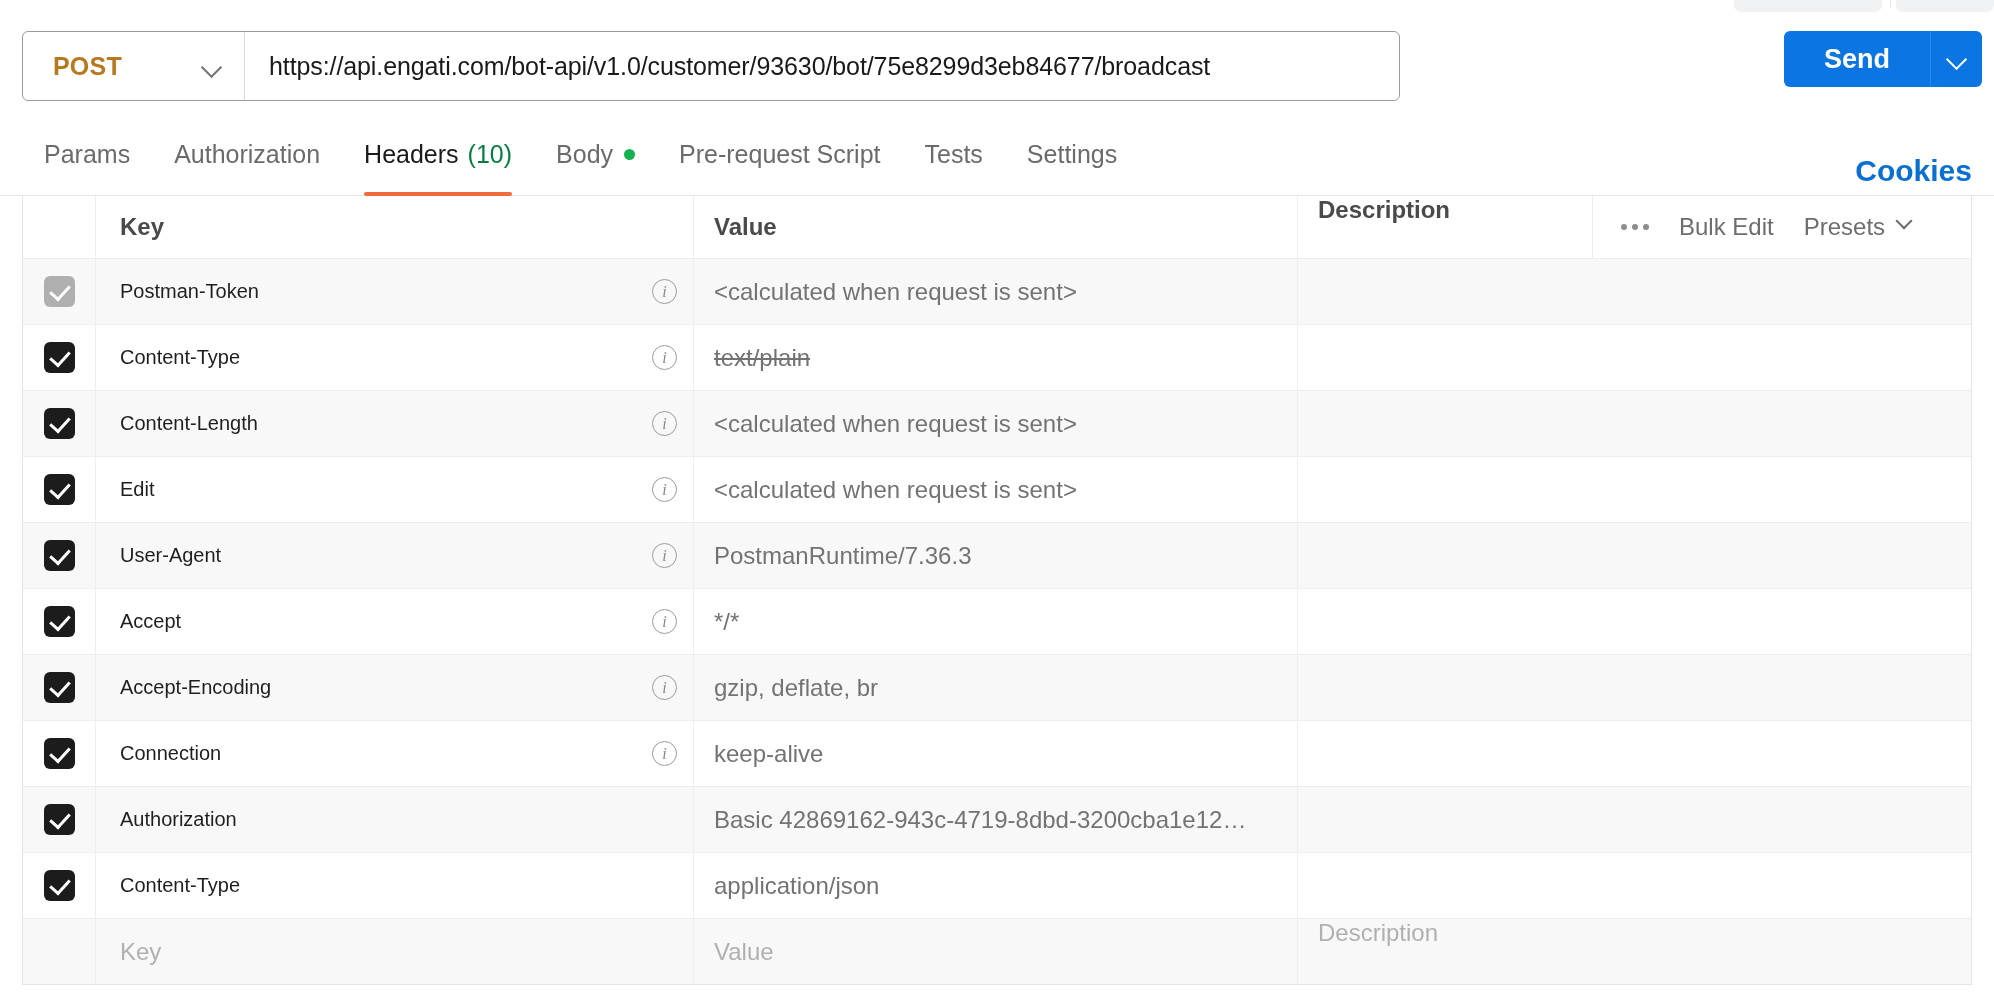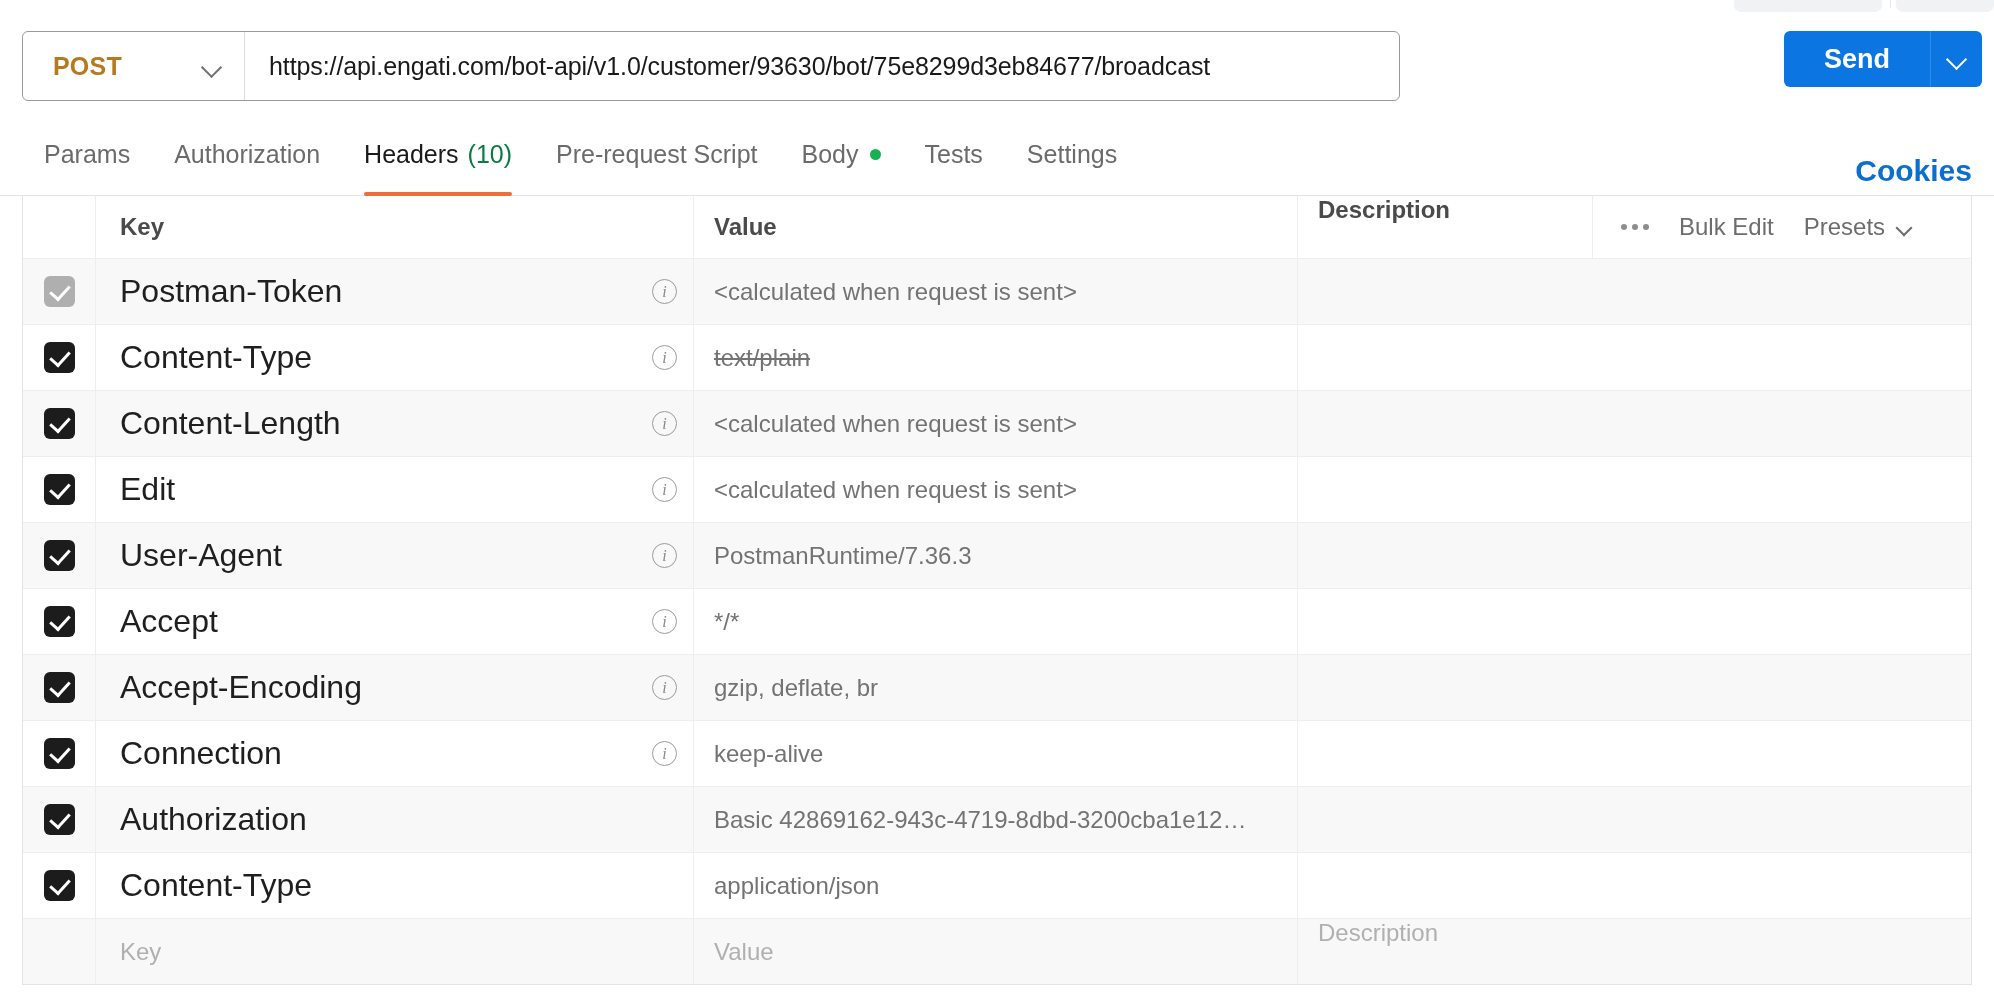--- a/index.html
+++ b/index.html
@@ -136,21 +136,21 @@
     flex: 1; display: flex; align-items: flex-start; padding: 0 28px 0 20px;
     overflow: hidden; white-space: nowrap; min-width: 0;
   }
   .c-desc.hdr { flex: 0 0 295px; border-right: 1px solid #eeeeee; }
   .c-actions {
     flex: 1; display: flex; align-items: center; gap: 30px;
     padding: 0 22px 0 28px; justify-content: flex-start;
   }
 
   .hdr-text { font-size: 24px; font-weight: 700; color: #4a4a4a; }
-  .key-text { font-size: 32px; color: #1f1f1f; }
+  .key-text { font-size: 20px; color: #1f1f1f; }
   .val-text { font-size: 24px; color: #737373; }
   .val-text.struck { text-decoration: line-through; text-decoration-thickness: 1.6px; }
   .ph { font-size: 24px; color: #b0b0b0; }
 
   .cbox {
     width: 31px; height: 31px; border-radius: 6px; background: #1c1c1c;
     position: relative; cursor: pointer;
   }
   .cbox.disabled { background: #afafaf; }
   .cbox::after {
@@ -164,21 +164,21 @@
     width: 25px; height: 25px; border-radius: 50%;
     border: 1.6px solid #9b9b9b; color: #8a8a8a;
     font-size: 16px; font-family: "Liberation Serif", serif;
     display: flex; align-items: center; justify-content: center;
     cursor: pointer; flex: 0 0 25px; font-style: italic;
   }
 
   .dots { display: flex; gap: 5px; align-items: center; cursor: pointer; }
   .dots i { width: 6px; height: 6px; border-radius: 50%; background: #8d8d8d; display: block; }
   .act-link { font-size: 24px; color: #6d6d6d; cursor: pointer; white-space: nowrap; }
-  .presets { display: flex; align-items: center; gap: 12px; cursor: pointer; }
+  .presets { display: flex; gap: 12px; cursor: pointer; }
   .chev-sm { width: 15px; height: 15px; position: relative; }
   .chev-sm::before {
     content: ""; position: absolute; left: 1px; top: 2px;
     width: 10px; height: 10px;
     border-right: 2px solid #6d6d6d; border-bottom: 2px solid #6d6d6d;
     transform: rotate(45deg);
   }
 </style>
 </head>
 <body>
@@ -211,25 +211,25 @@
       <span>Params</span>
     </div>
     <div class="tab">
       <span>Authorization</span>
     </div>
     <div class="tab active">
       <span>Headers</span>
       <span class="tab-count">(10)</span>
     </div>
     <div class="tab">
-      <span>Pre-request Script</span>
-    </div>
-    <div class="tab">
       <span>Body</span>
       <span class="tab-dot"></span>
+    </div>
+    <div class="tab">
+      <span>Pre-request Script</span>
     </div>
     <div class="tab">
       <span>Tests</span>
     </div>
     <div class="tab">
       <span>Settings</span>
     </div>
   </div>
   <div class="cookies-link">Cookies</div>
 </div>

